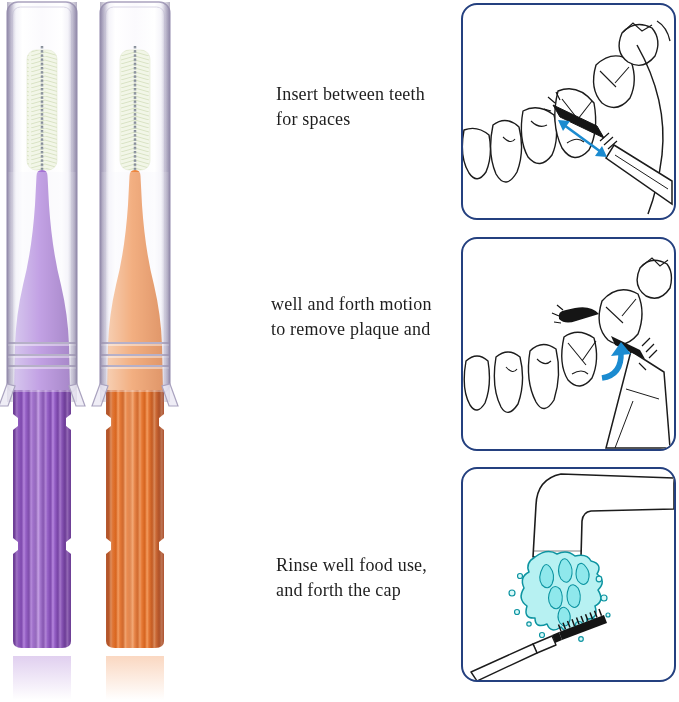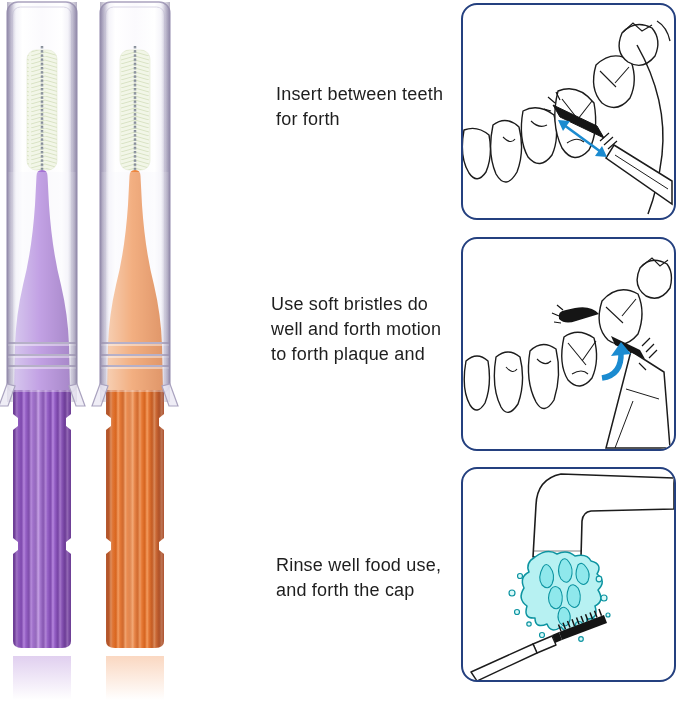--- a/index.html
+++ b/index.html
@@ -1,18 +1,18 @@
 <!DOCTYPE html>
 <html><head>
 <meta charset="utf-8">
 <style>
   html,body{margin:0;padding:0;background:#fff;}
   .stage{
     position:relative;width:679px;height:702px;background:#fff;overflow:hidden;
-    font-family:Liberation Sans, sans-serif;
+    font-family:Liberation Serif, serif;
   }
   .brushes-svg{position:absolute;left:0;top:0;}
   .instruction-text{
     position:absolute;color:#1e1e1e;font-size:18px;line-height:25px;
     letter-spacing:0.2px;white-space:nowrap;
   }
   .text-1{left:276px;top:82px;}
   .text-2{left:271px;top:292px;}
   .text-3{left:276px;top:553px;}
   .panel{
@@ -158,21 +158,21 @@
       </g>
       <rect x="100" y="2" width="9" height="400" fill="url(#edgeL)"></rect>
       <rect x="161" y="2" width="9" height="400" fill="url(#edgeR)"></rect>
       <path d="M100,384 L92,406 L101,406 L108,386 Z M170,384 L178,406 L169,406 L162,386 Z" fill="rgba(235,233,244,0.8)" stroke="#aaa3bf" stroke-width="1.2"></path>
       <rect x="106" y="656" width="58" height="44" fill="url(#reflO)"></rect>
     </g>
   </svg>
 
   <div class="instruction-text text-1">
     <div>Insert between teeth</div>
-    <div>for forth</div>
+    <div>for spaces</div>
   </div>
 
   <div class="panel panel-1">
     <svg viewBox="0 0 211 213" preserveAspectRatio="none">
       <g fill="#ffffff" stroke="#1c1c1c" stroke-width="1.4" stroke-linejoin="round">
         <path d="M1,125 Q-4,152 6,168 Q14,180 23,167 Q30,150 26,130 Q14,120 1,125 Z"></path>
         <path d="M30,120 Q24,148 33,169 Q43,186 54,167 Q62,146 56,122 Q43,110 30,120 Z"></path>
         <path d="M60,106 Q55,134 65,152 Q77,166 89,150 Q97,132 91,110 Q75,98 60,106 Z"></path>
         <path d="M95,86 Q87,118 99,143 Q111,161 126,145 Q136,126 131,98 Q115,78 95,86 Z"></path>
         <path d="M133,60 Q126,84 139,98 Q154,109 167,93 Q175,76 168,56 Q150,44 133,60 Z"></path>
@@ -198,23 +198,22 @@
 
       <g fill="#1b8bd0" stroke="none">
         <path d="M101,120 L138,147" stroke="#1b8bd0" stroke-width="2.6"></path>
         <polygon points="95,115 107,116 100,126"></polygon>
         <polygon points="144,152 132,151 139,141"></polygon>
       </g>
     </svg>
   </div>
 
   <div class="instruction-text text-2">
-    <div>Use soft bristles do</div>
     <div>well and forth motion</div>
-    <div>to forth plaque and</div>
+    <div>to remove plaque and</div>
   </div>
 
   <div class="panel panel-2">
     <svg viewBox="0 0 211 210" preserveAspectRatio="none">
       <g fill="#ffffff" stroke="#1c1c1c" stroke-width="1.4" stroke-linejoin="round">
         <path d="M3,122 Q-2,150 7,166 Q14,177 22,164 Q29,146 25,122 Q14,112 3,122 Z"></path>
         <path d="M33,118 Q28,148 38,168 Q45,180 55,165 Q63,142 57,118 Q45,108 33,118 Z"></path>
         <path d="M67,112 Q62,142 73,163 Q81,177 91,161 Q99,136 93,110 Q79,100 67,112 Z"></path>
         <path d="M101,98 Q95,125 105,141 Q117,154 129,139 Q137,121 131,99 Q115,88 101,98 Z"></path>
         <path d="M139,62 Q131,87 145,101 Q161,112 175,95 Q183,74 175,55 Q155,44 139,62 Z"></path>

